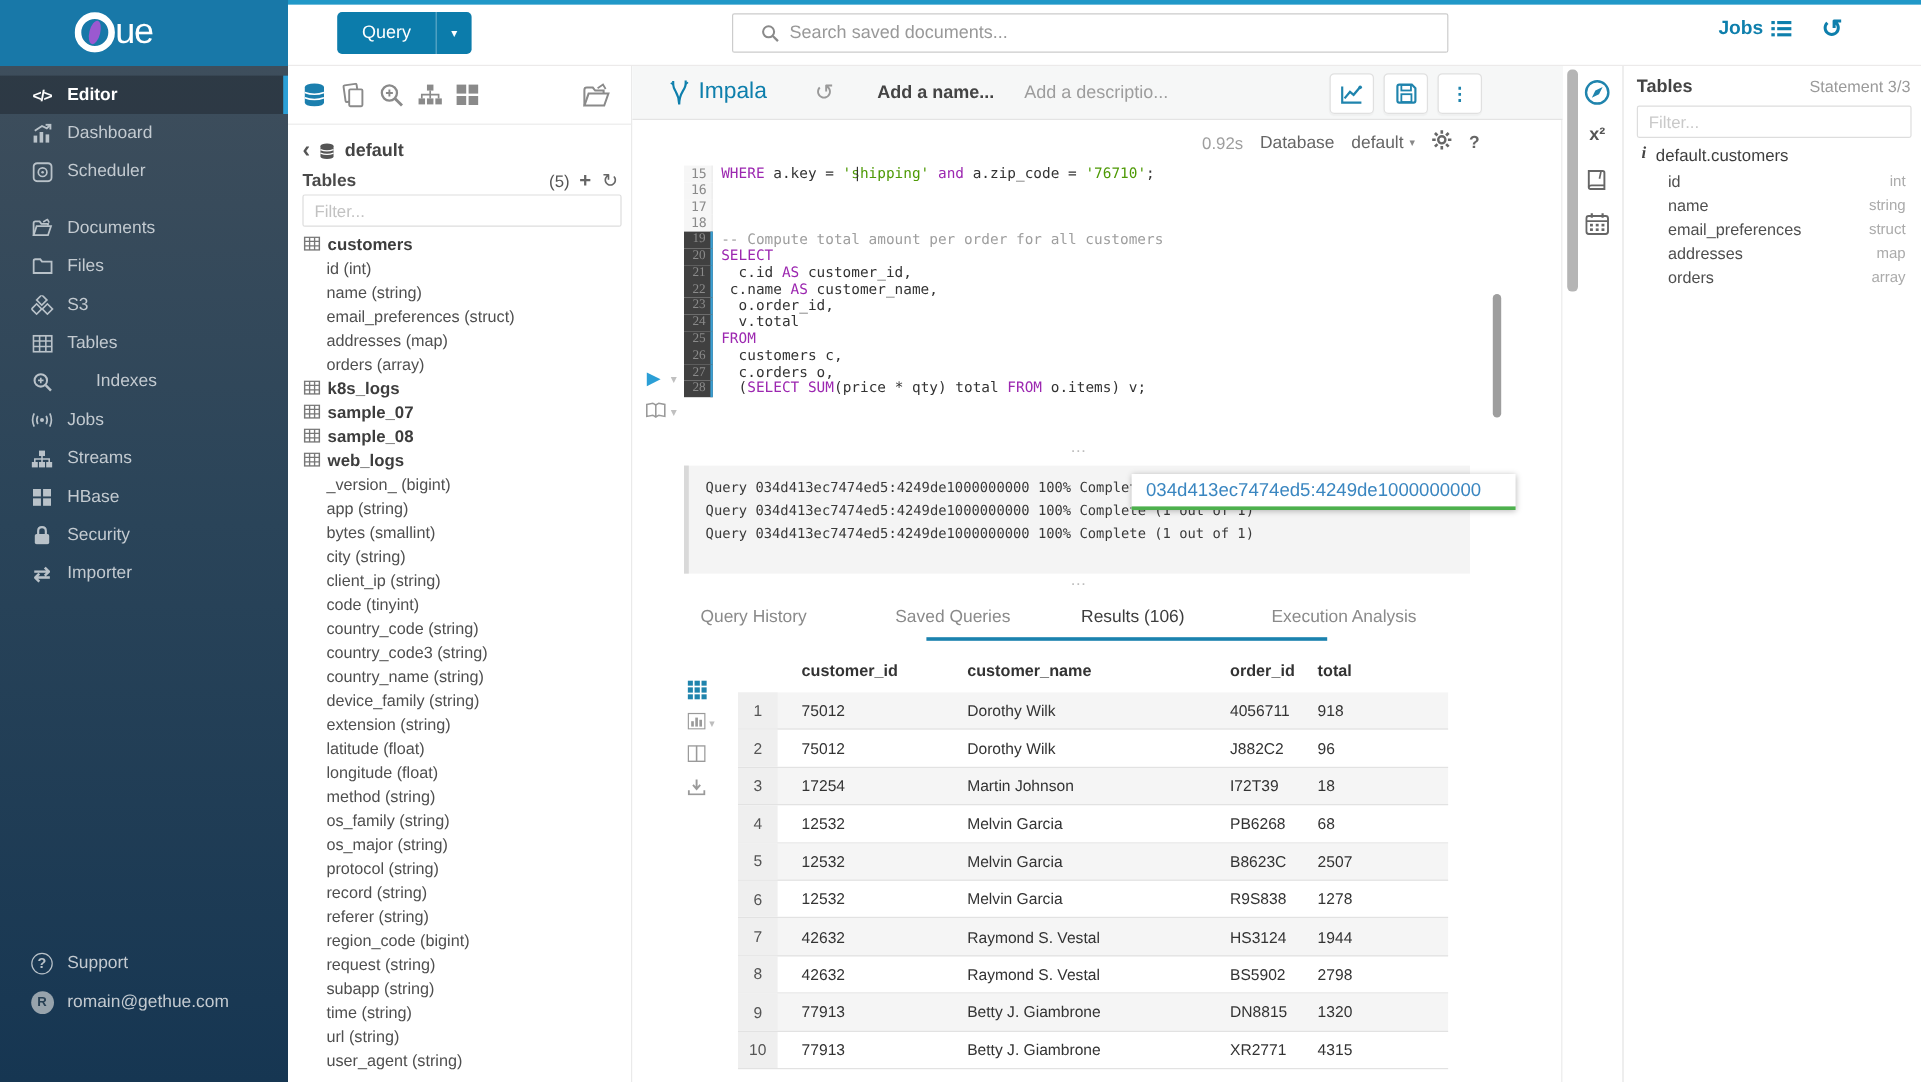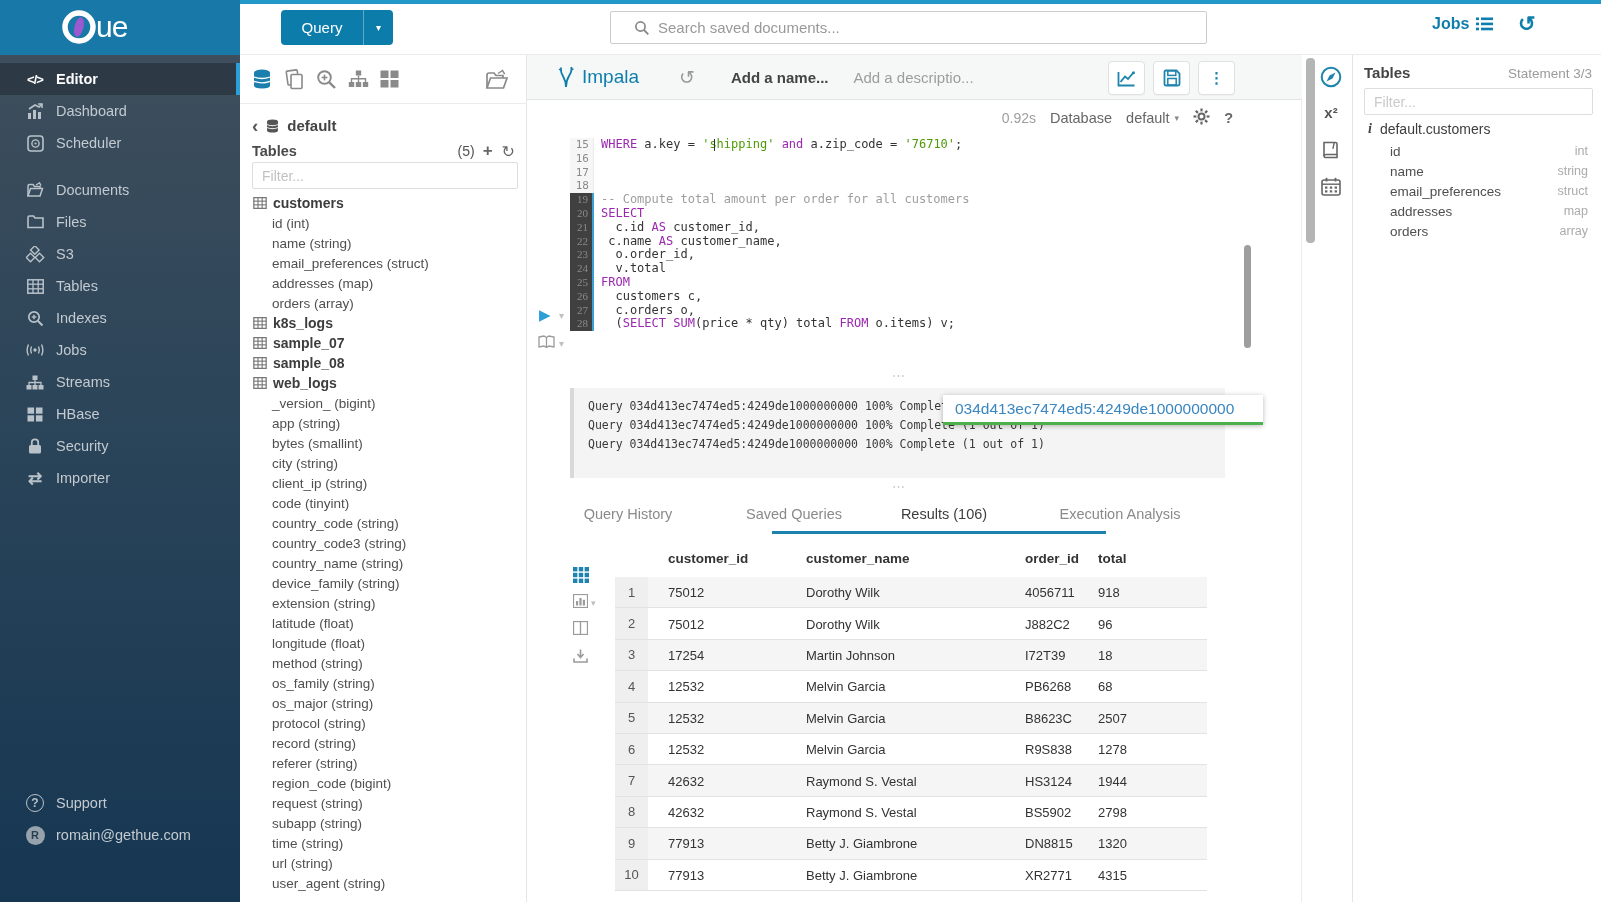--- a/index.html
+++ b/index.html
@@ -259,21 +259,21 @@
           <svg width="17" height="15" viewBox="0 0 17 15">
             <rect x="0.8" y="0.8" width="15.4" height="13.4" fill="none" stroke="currentColor" stroke-width="1.5"></rect>
             <line x1="0.8" y1="5.2" x2="16.2" y2="5.2" stroke="currentColor" stroke-width="1.3"></line>
             <line x1="0.8" y1="9.8" x2="16.2" y2="9.8" stroke="currentColor" stroke-width="1.3"></line>
             <line x1="6" y1="0.8" x2="6" y2="14.2" stroke="currentColor" stroke-width="1.3"></line>
             <line x1="11.2" y1="0.8" x2="11.2" y2="14.2" stroke="currentColor" stroke-width="1.3"></line>
           </svg>
         </span>
       <span>Tables</span>
     </div>
-    <div class="nav-item" style="top:247px;">
+    <div class="nav-item" style="top:247px;gap:24px;">
       <span class="nico">
           <svg width="17" height="17" viewBox="0 0 17 17">
             <circle cx="7" cy="7" r="5.2" fill="none" stroke="currentColor" stroke-width="1.7"></circle>
             <line x1="11" y1="11" x2="15.5" y2="15.5" stroke="currentColor" stroke-width="2"></line>
             <line x1="4.7" y1="7" x2="9.3" y2="7" stroke="currentColor" stroke-width="1.4"></line>
             <line x1="7" y1="4.7" x2="7" y2="9.3" stroke="currentColor" stroke-width="1.4"></line>
           </svg>
         </span>
       <span>Indexes</span>
     </div>

